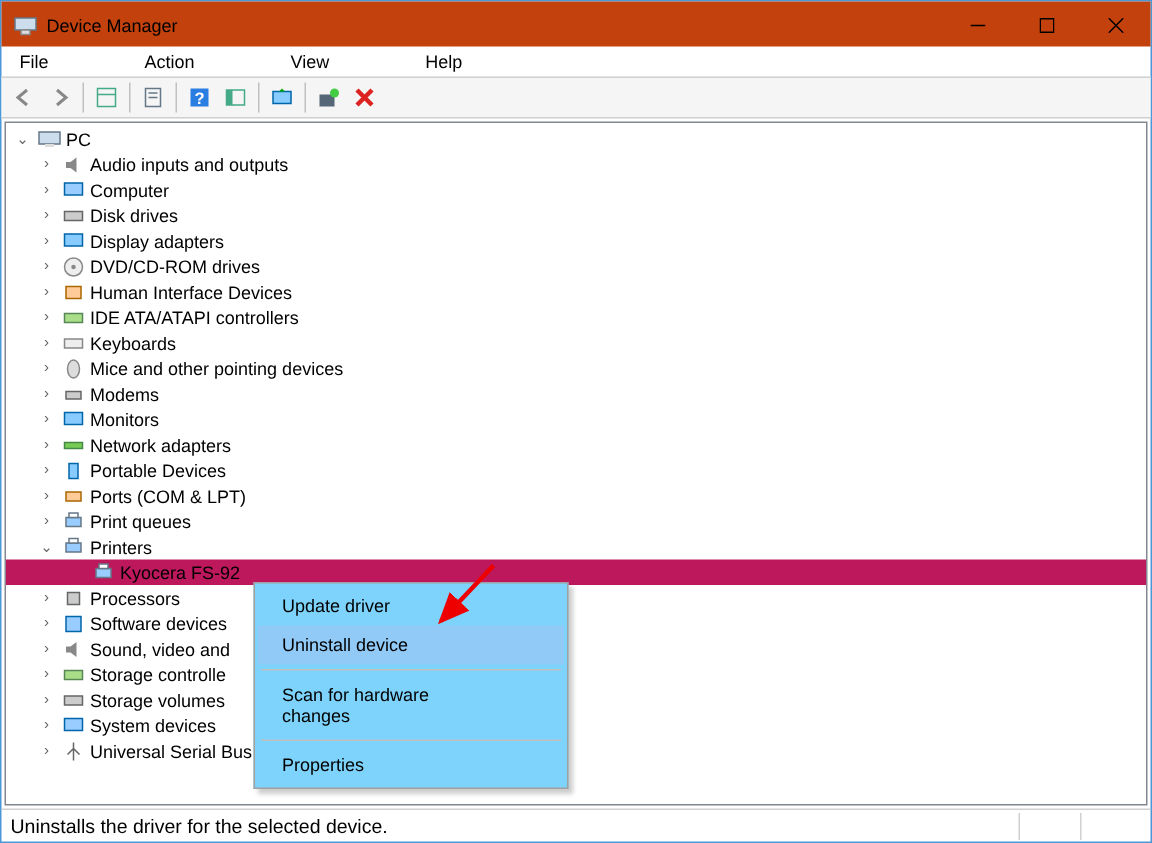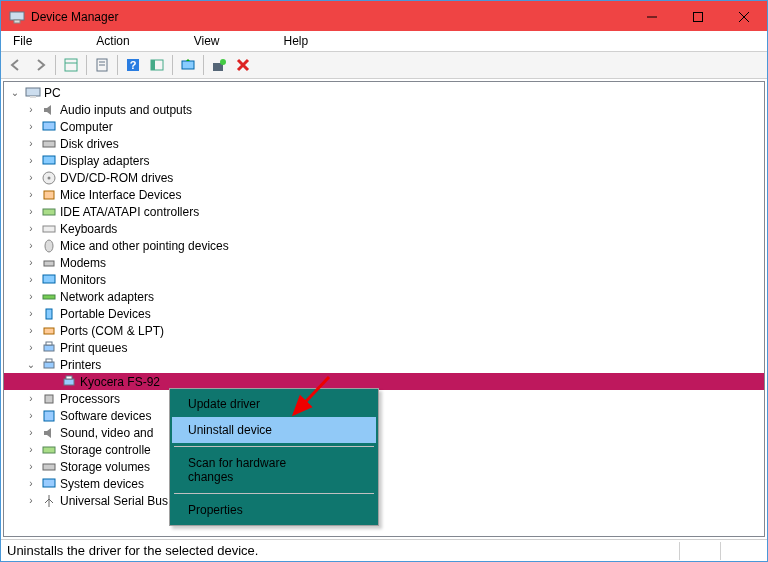--- a/index.html
+++ b/index.html
@@ -1,18 +1,18 @@
 <!DOCTYPE html>
 <html><head>
 <meta charset="utf-8">
 <style>
 * { margin: 0; padding: 0; box-sizing: border-box; font-family: "Segoe UI", Tahoma, sans-serif; }
 body { width: 768px; height: 562px; background: #fff; overflow: hidden; position: relative; }
 .window { width: 768px; height: 562px; border: 1px solid #4a98d8; display: flex; flex-direction: column; background: #fff; }
-.titlebar { height: 30px; display: flex; align-items: center; padding: 1px 0 0 8px; background: #ef4444; }
+.titlebar { height: 30px; display: flex; align-items: center; padding: 1px 0 0 8px; background: #c2410c; }
 .titlebar-icon { width: 16px; height: 16px; margin-right: 6px; }
 .titlebar-text { font-size: 12px; flex: 1; }
 .titlebar-controls { display: flex; }
 .titlebar-btn { width: 46px; height: 30px; display: flex; align-items: center; justify-content: center; font-size: 14px; cursor: pointer; }
 .menubar { height: 20px; display: flex; align-items: center; padding: 0 4px; font-size: 12px; gap: 48px; }
 .menubar span { padding: 2px 8px; cursor: pointer; }
 .toolbar { height: 28px; border-top: 1px solid #d0d0d0; border-bottom: 1px solid #d0d0d0; display: flex; align-items: center; padding: 0 4px; gap: 2px; background: #f5f5f5; }
 .toolbar .sep { width: 1px; height: 20px; background: #c0c0c0; margin: 0 2px; }
 .toolbar-btn { width: 22px; height: 22px; display: flex; align-items: center; justify-content: center; cursor: pointer; }
 .content { flex: 1; border: 1px solid #828790; margin: 2px; overflow: auto; background: #fff; position: relative; }
@@ -20,21 +20,21 @@
 .tree-row { display: flex; align-items: center; height: 17px; padding-left: 4px; white-space: nowrap; cursor: pointer; }
 .tree-row.selected { background: #be185d; text-align: right; }
 .expando { width: 14px; height: 14px; display: flex; align-items: center; justify-content: center; font-size: 10px; color: #666; flex-shrink: 0; }
 .node-icon { width: 16px; height: 16px; margin: 0 3px; flex-shrink: 0; display: flex; align-items: center; justify-content: center; }
 .node-label { }
 .indent1 { padding-left: 20px; }
 .indent2 { padding-left: 40px; }
 .statusbar { height: 22px; border-top: 1px solid #d0d0d0; display: flex; align-items: center; font-size: 13px; padding: 0 6px; }
 .status-cell1 { flex: 1; }
 .status-sep { width: 1px; height: 18px; background: #d0d0d0; margin: 0 40px 0 0; }
-.context-menu { position: absolute; background: #0f766e; border: 1px solid #a0a0a0; box-shadow: 3px 3px 3px rgba(0,0,0,0.2); font-size: 12px; padding: 2px; z-index: 10; }
+.context-menu { position: absolute; background: #7dd3fc; border: 1px solid #a0a0a0; box-shadow: 3px 3px 3px rgba(0,0,0,0.2); font-size: 12px; padding: 2px; z-index: 10; }
 .context-item { padding: 6px 60px 6px 16px; cursor: pointer; }
 .context-item.highlight { background: #91c9f7; }
 .context-sep { height: 1px; background: #c0c0c0; margin: 3px 2px; }
 .context-item.bold { font-weight: normal; }
 .arrow { position: absolute; z-index: 11; }
 </style>
 </head>
 <body>
 
 <div class="window">
@@ -193,21 +193,21 @@
           </span>
           <span class="node-label">DVD/CD-ROM drives</span>
         </div>
       <div class="tree-row indent1">
           <span class="expando">›</span>
           <span class="node-icon">
             <svg width="16" height="16">
               <rect x="3" y="4" width="10" height="8" fill="#fc9" stroke="#a60"></rect>
             </svg>
           </span>
-          <span class="node-label">Mice Interface Devices</span>
+          <span class="node-label">Human Interface Devices</span>
         </div>
       <div class="tree-row indent1">
           <span class="expando">›</span>
           <span class="node-icon">
             <svg width="16" height="16">
               <rect x="2" y="5" width="12" height="6" fill="#ad8" stroke="#585"></rect>
             </svg>
           </span>
           <span class="node-label">IDE ATA/ATAPI controllers</span>
         </div>

